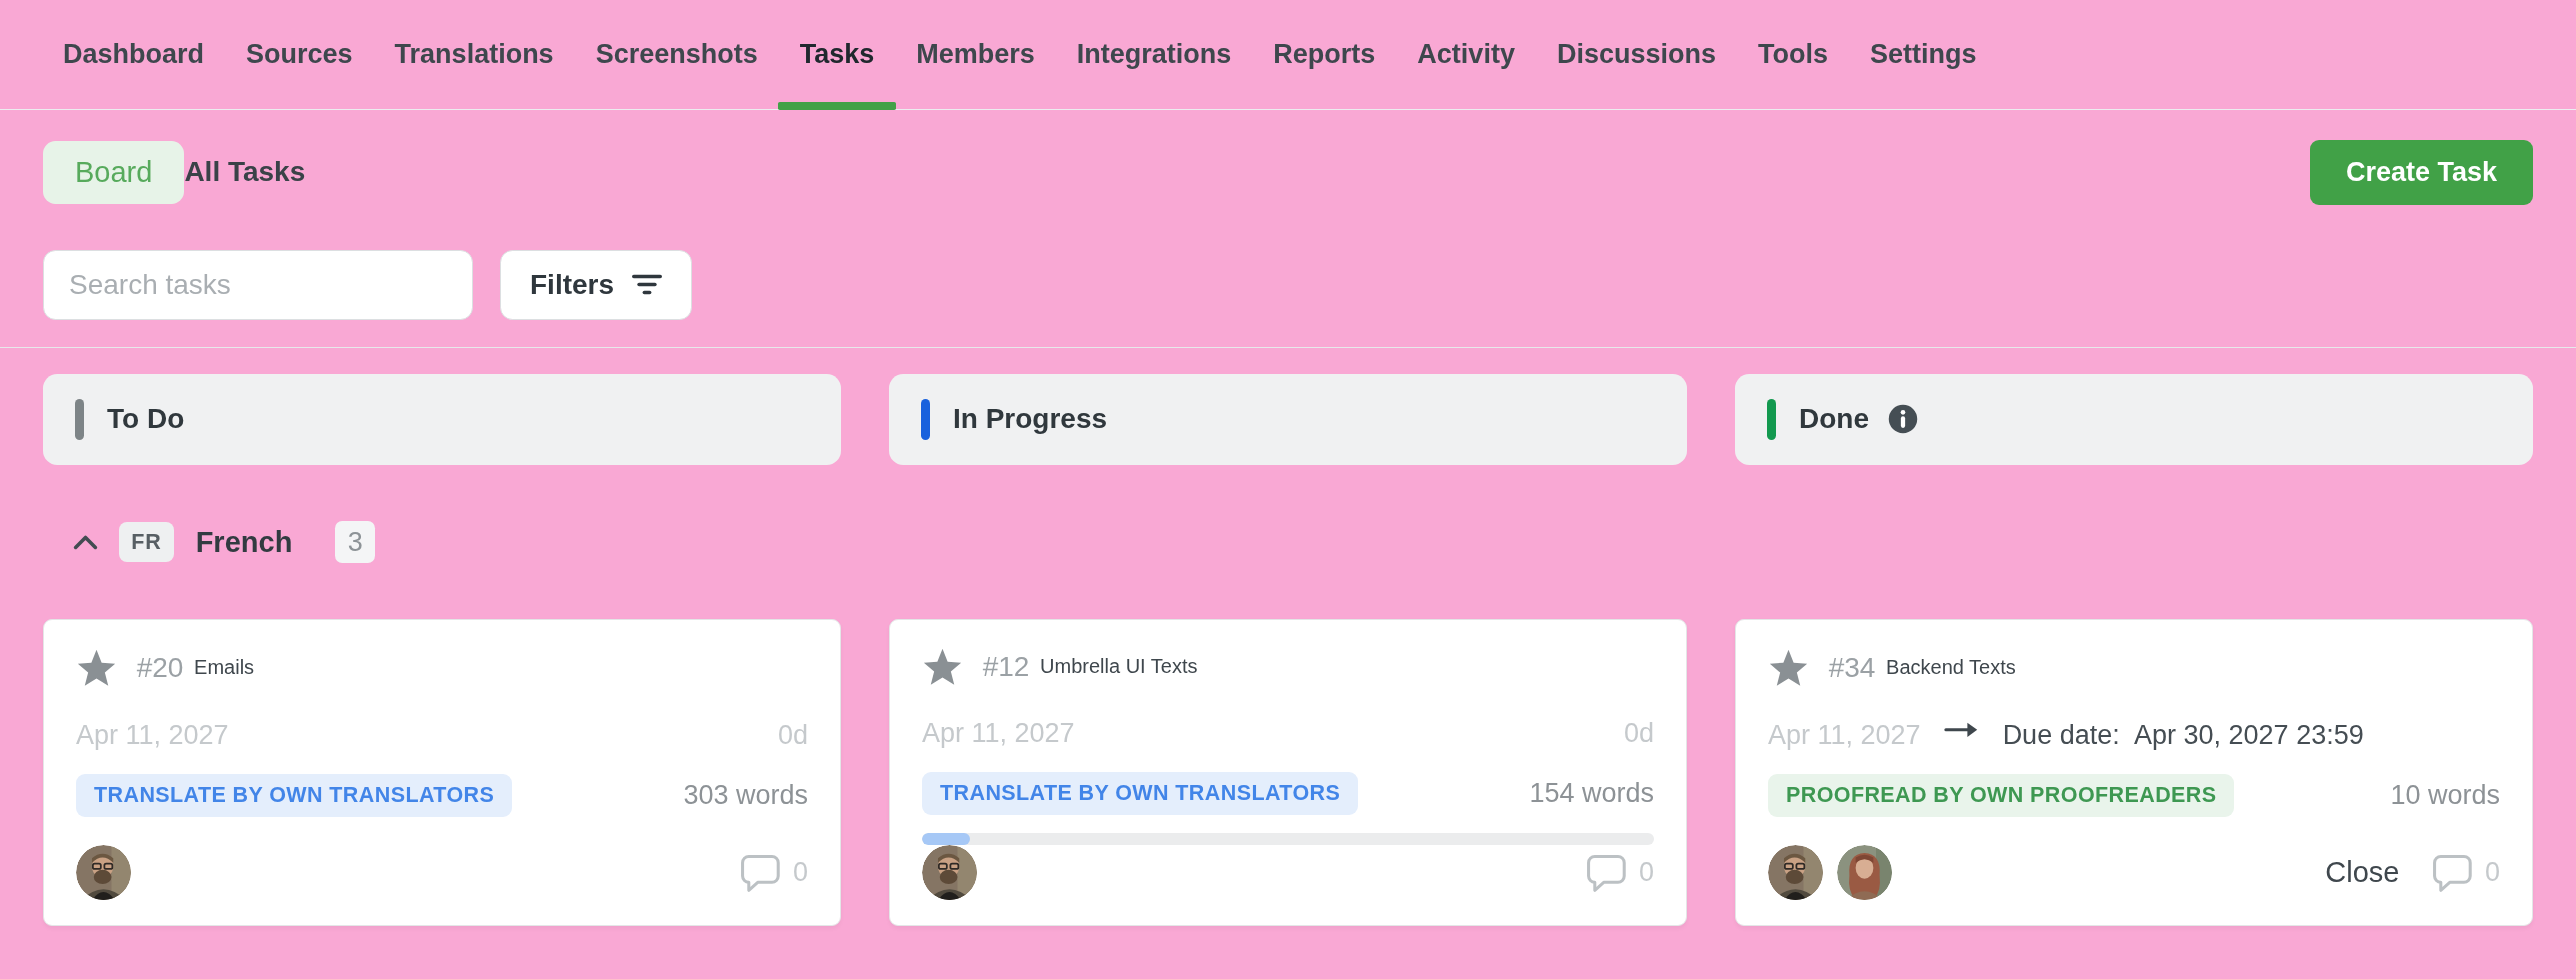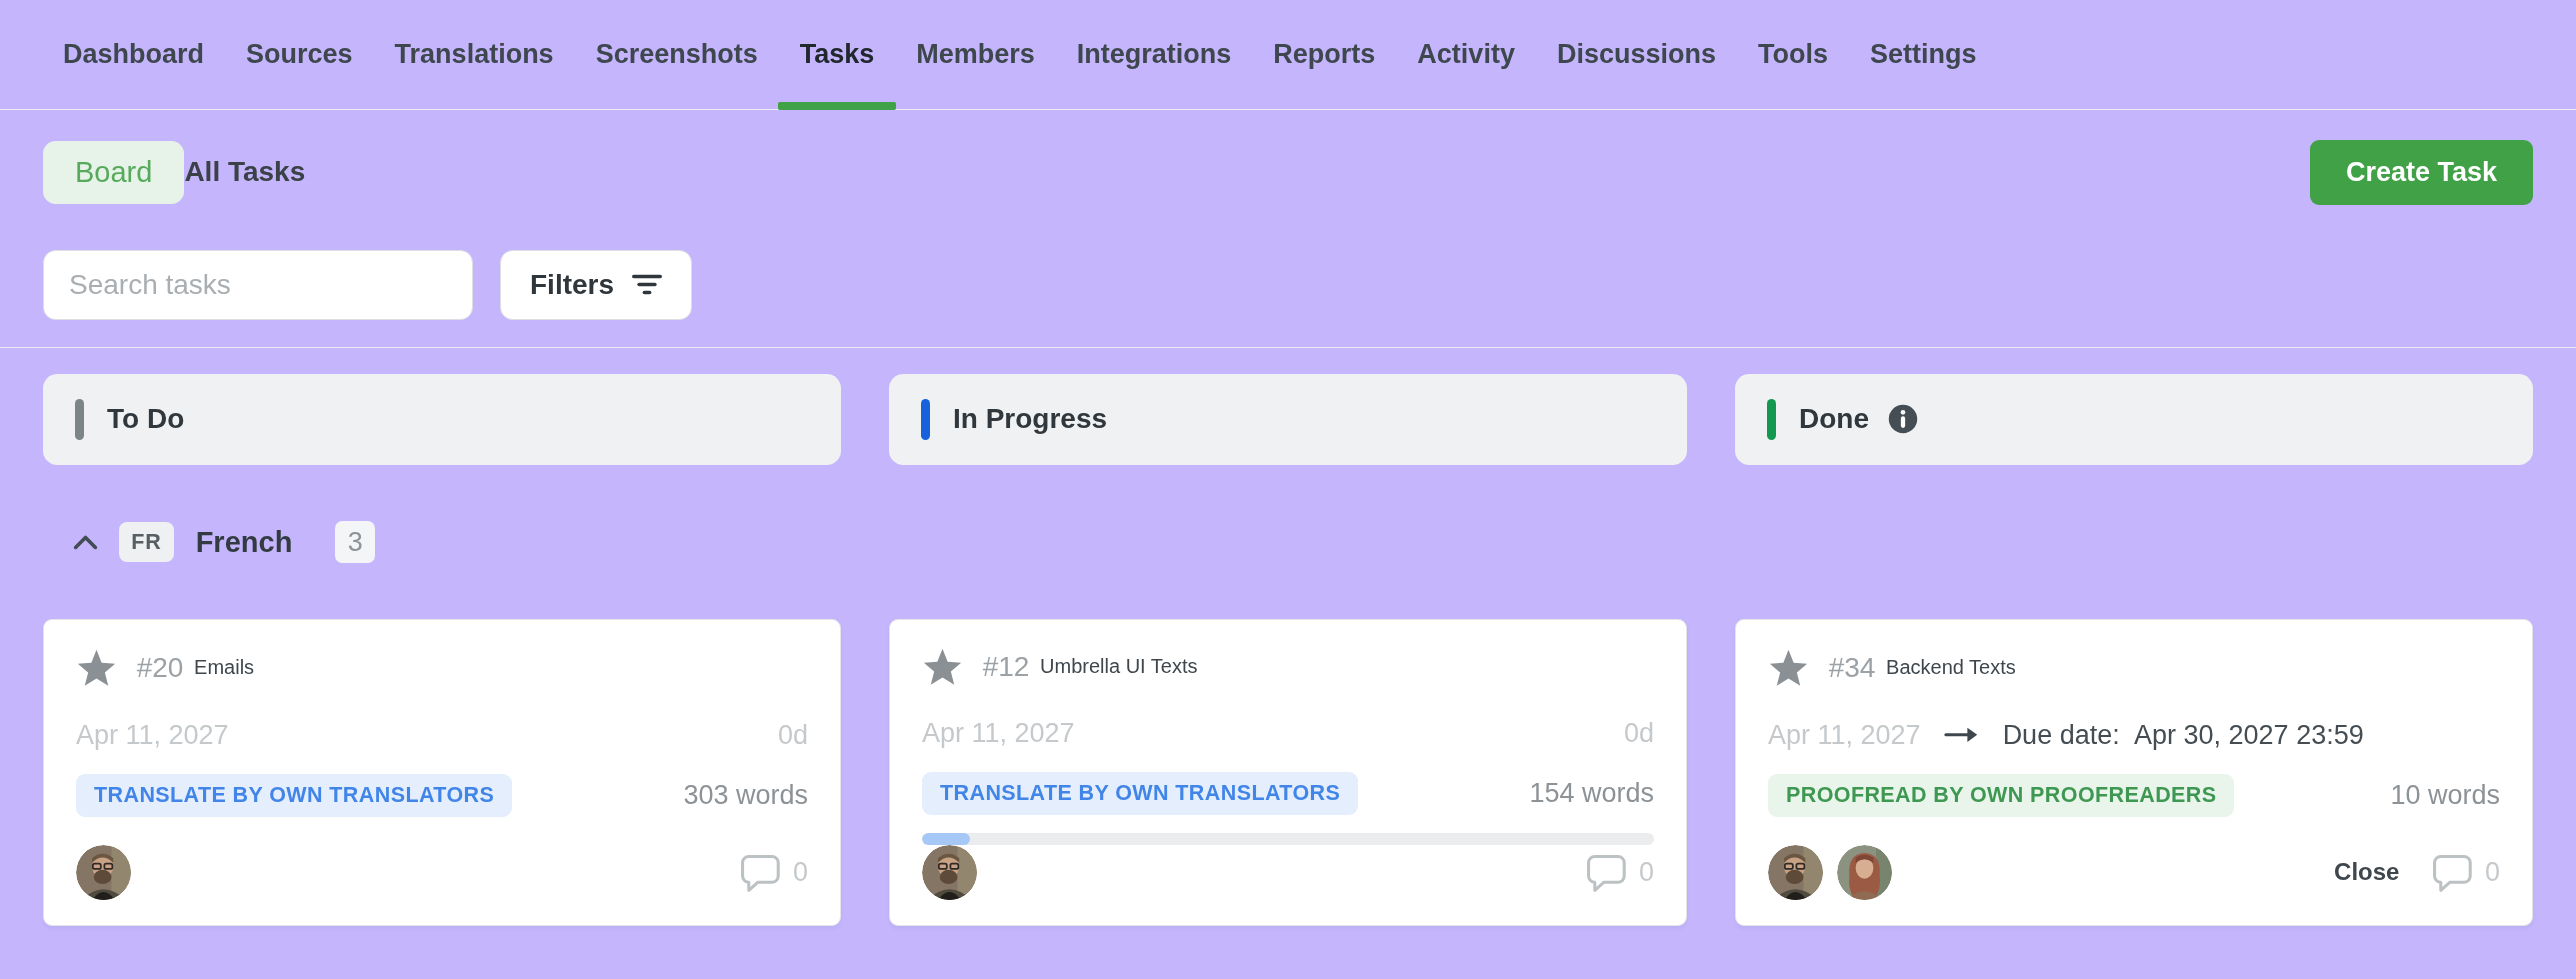--- a/index.html
+++ b/index.html
@@ -2,21 +2,21 @@
 <html style="--accent_green: #41a147; --board_tab_bg: #e7f3e8; --board_tab_text: #57aa5c; --col_todo: #7d8487; --col_inprogress: #1861dd; --col_done: #12994f; --badge_blue_text: #4285e8; --badge_blue_bg: #e4eefc; --badge_green_text: #3e9852; --badge_green_bg: #e9f4eb; --progress_fill: #a6c8f6;font-size:14.3px"><head>
 <meta charset="utf-8">
 <style>
   * { margin:0; padding:0; box-sizing:border-box; }
   html,body { background:#fff; }
   body {
     width:2576px; height:979px; overflow:hidden;
     font-family:"Liberation Sans", sans-serif;
     color:#3f474d;
   }
-  .app { width:2576px; height:979px; position:relative; background:#c4b5fd; }
+  .app { width:2576px; height:979px; position:relative; background:#f9a8d4; }
 
   
   .topnav {
     height:110px; display:flex; align-items:center; gap:42px;
     padding:0 43px 0 63px; border-bottom:1.8px solid #eceef0;
   }
   .nav-item {
     position:relative; height:110px; display:flex; align-items:center;
     font-size:27px; font-weight:600; color:#3e474d; cursor:pointer; white-space:nowrap;
   }
@@ -93,21 +93,21 @@
   .cards-row { margin-top:56px; }
   .task-card {
     height:307px; background:#fff; border:1.8px solid #e4e6e7; border-radius:9px;
     box-shadow:0 2.7px 4.5px rgba(0,0,0,0.04); padding:23px 32px 25px;
     display:flex; flex-direction:column; cursor:pointer;
   }
   .card-title-row { display:flex; align-items:center; height:50px; }
   .star-icon { display:flex; cursor:pointer; }
   .task-id { margin-left:19.7px; font-size:28px; color:#9ba1a5; }
   .task-title { margin-left:10.7px; font-size:20px; font-weight:400; color:#3f474d; white-space:nowrap; }
-  .card-date-row { margin-top:27px; display:flex; align-items:center; font-size:27px; }
+  .card-date-row { margin-top:27px; display:flex; align-items:flex-start; font-size:27px; }
   .date-muted { color:#c5c9cc; }
   .arrow-icon { margin:0 23px; display:flex; }
   .due-label { color:#454d53; }
   .due-value { margin-left:14.3px; color:#454d53; }
   .flex-spacer { flex:1; }
   .duration { color:#c5c9cc; }
   .card-badge-row { margin-top:23px; display:flex; align-items:center; }
   .task-badge {
     height:43px; display:inline-flex; align-items:center; padding:0 18px;
     border-radius:9px; font-size:21.5px; font-weight:600; letter-spacing:0.4px; white-space:nowrap;
@@ -115,21 +115,21 @@
   .badge-blue { color:var(--badge_blue_text); background:var(--badge_blue_bg); }
   .badge-green { color:var(--badge_green_text); background:var(--badge_green_bg); }
   .words { font-size:27px; color:#8d9296; white-space:nowrap; }
   .progress-track {
     margin-top:18px; height:11.6px; background:#ebeced; border-radius:6.3px; overflow:hidden;
   }
   .progress-fill { height:100%; background:var(--progress_fill); border-radius:6.3px; }
   .card-footer-row { margin-top:auto; display:flex; align-items:center; }
   .avatars { display:flex; gap:14.3px; }
   .avatar { width:55px; height:55px; border-radius:50%; overflow:hidden; display:flex; }
-  .close-btn { font-size:24px; font-weight:700; color:#3f474d; margin-right:32px; cursor:pointer;text-align:center; }
+  .close-btn { font-size:29px; font-weight:400; color:#3f474d; margin-right:32px; cursor:pointer;text-align:center; }
   .comment-wrap { display:flex; align-items:center; gap:12.5px; cursor:pointer; }
   .comment-count { font-size:27px; color:#c5c9cc; }
 </style>
 </head>
 <body>
 
 <svg width="0" height="0" style="position:absolute">
   <defs>
     <g id="def-star">
         <path d="M23 2 L28.8 16.6 L44 17.6 L32.4 27.6 L36.2 42.6 L23 34.4 L9.8 42.6 L13.6 27.6 L2 17.6 L17.2 16.6 Z" fill="#8a9094"></path>

